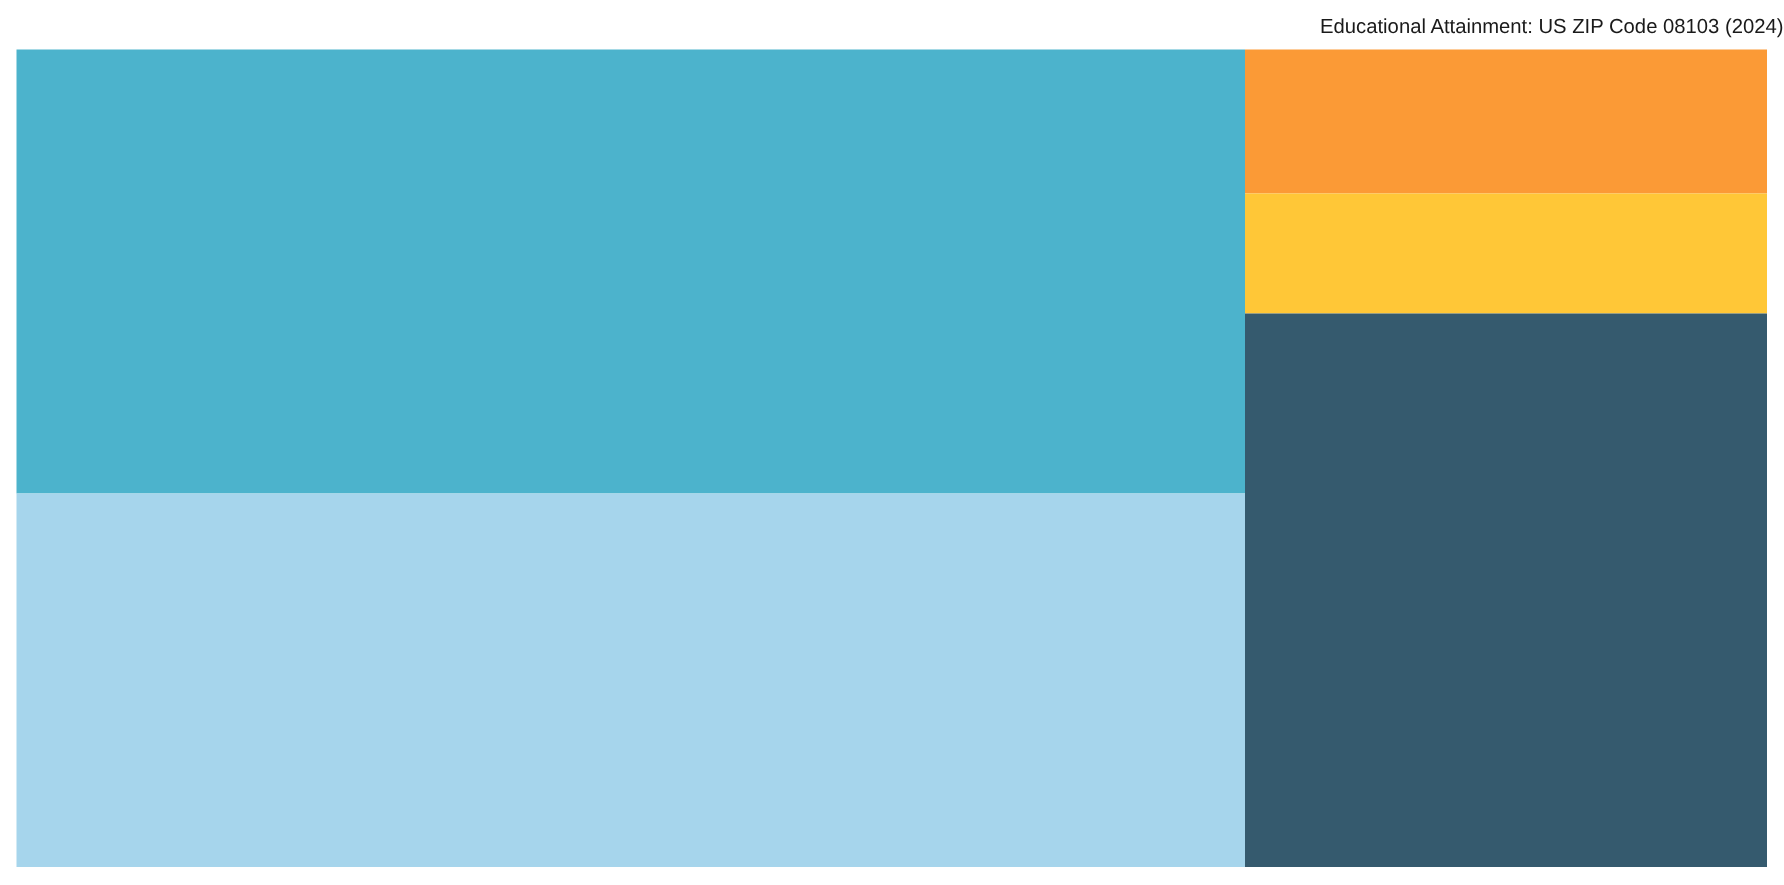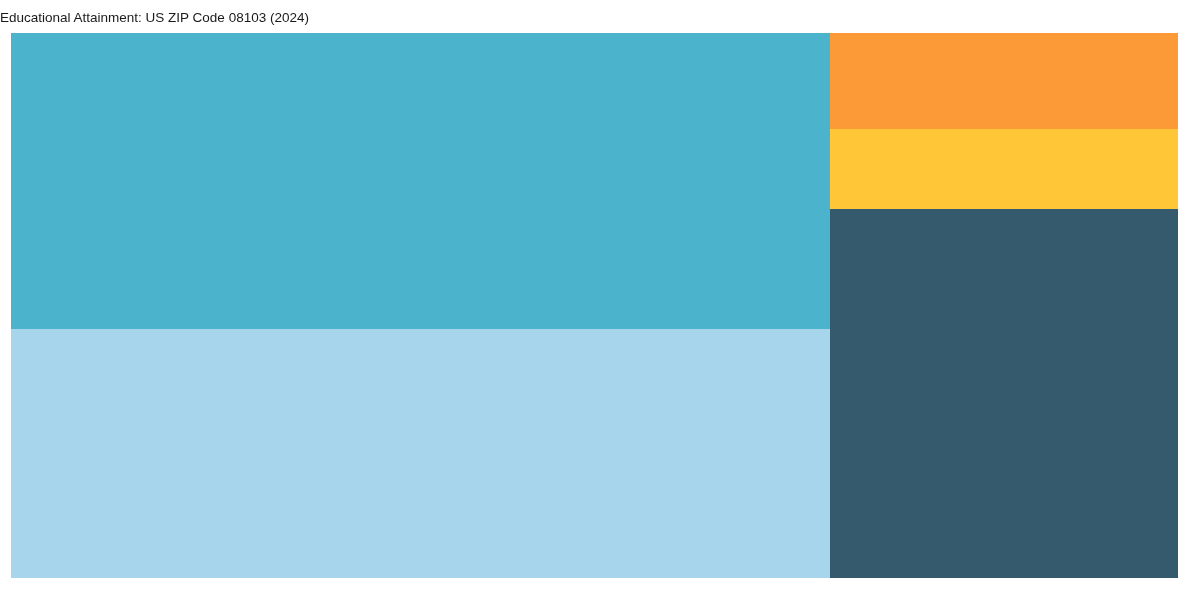--- a/index.html
+++ b/index.html
@@ -23,21 +23,21 @@
   }
   #chart-title {
     position: absolute;
     left: 0;
     top: 0;
     width: 1189px;
     height: 33px;
     line-height: 26px;
     padding-top: 5px;
     box-sizing: border-box;
-    text-align: left;
+    text-align: right;
     font-size: 13.5px;
     color: #1a1a1a;
     font-family: "Liberation Sans", sans-serif;
     white-space: nowrap;
   }
   #treemap {
     position: absolute;
     left: 11px;
     top: 33px;
     width: 1167px;

